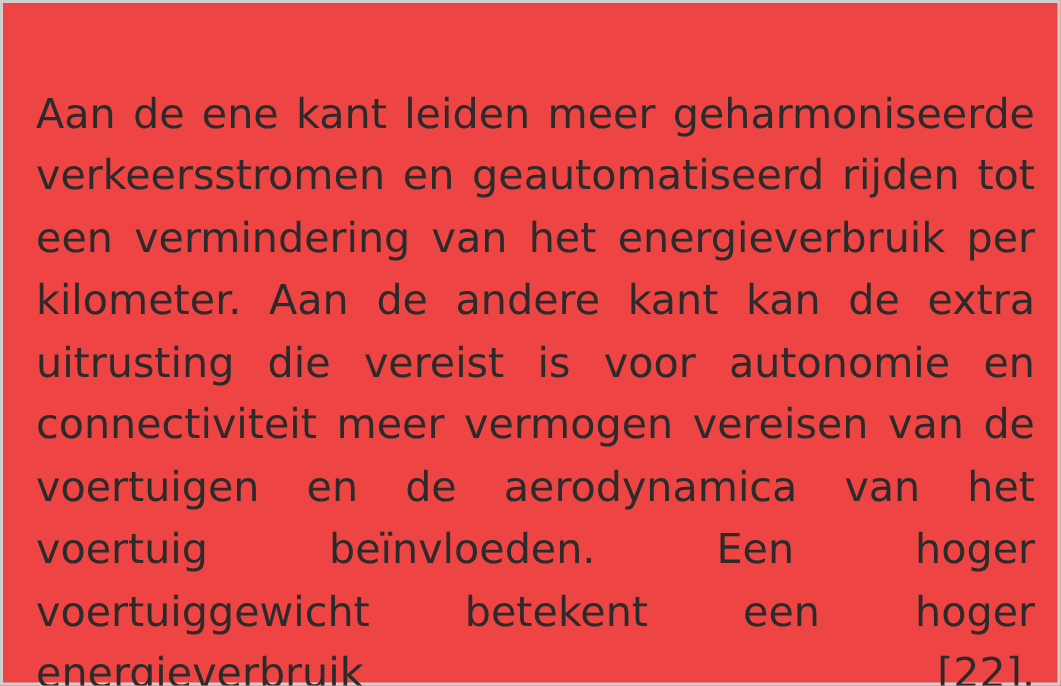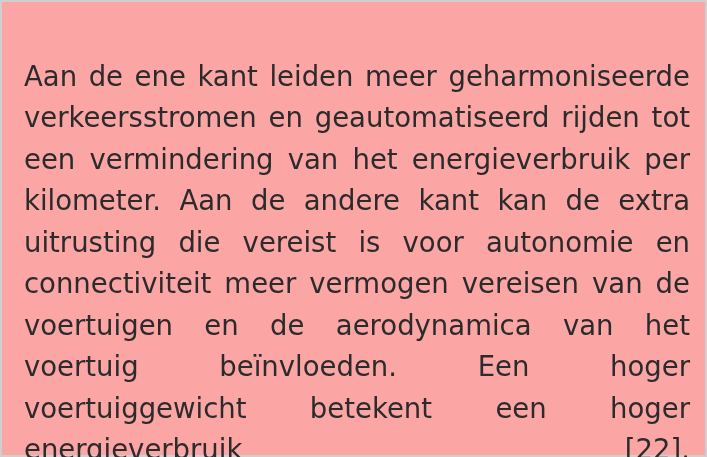--- a/index.html
+++ b/index.html
@@ -11,21 +11,21 @@
     height: 457px;
     background: #ffffff;
     font-family: "DejaVu Sans", sans-serif;
     overflow: hidden;
   }
   .page {
     position: relative;
     width: 707px;
     height: 457px;
     box-sizing: border-box;
-    background: #fca5a5;
+    background: #ef4444;
     border: 2px solid #cfcfcf;
   }
   .text-block {
     position: absolute;
     left: 22px;
     top: 26px;
     width: 666px;
     color: #2b2b2b;
     font-size: 27.5px;
     line-height: 41.5px;

